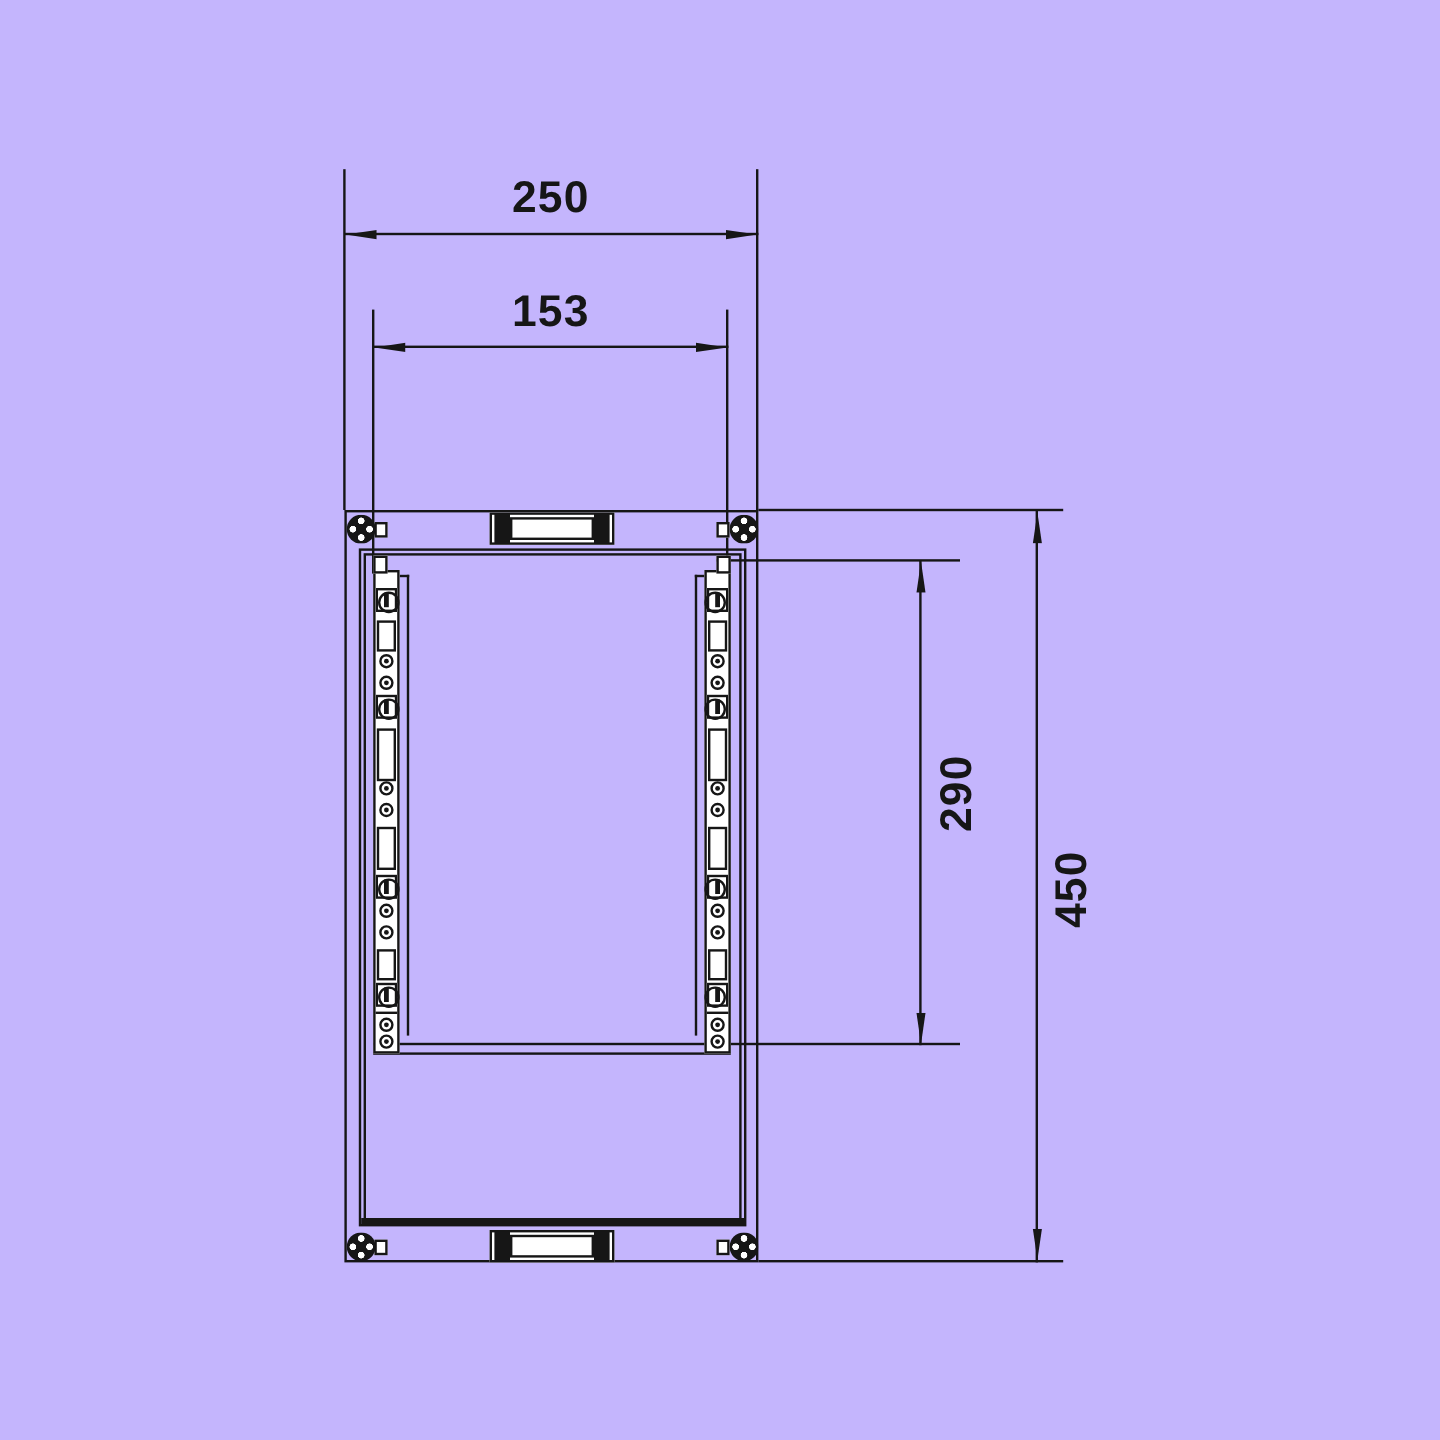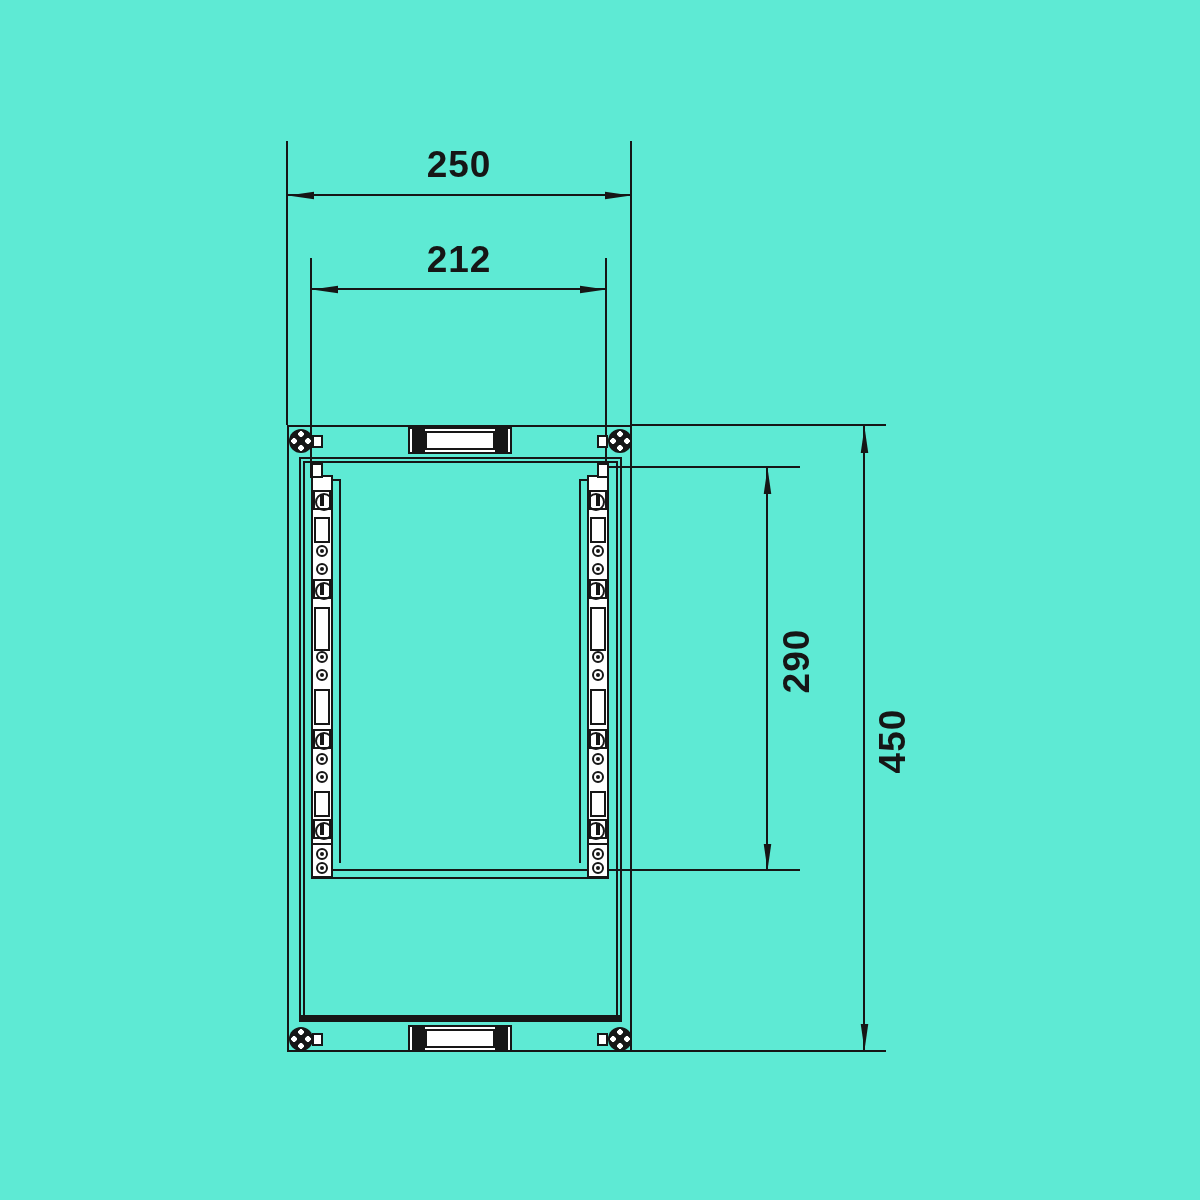--- a/index.html
+++ b/index.html
@@ -1,19 +1,19 @@
 <!DOCTYPE html>
 <html><head>
 <meta charset="utf-8">
 <style>
   :root{ --ink:#161616; }
   *{ box-sizing:border-box; margin:0; padding:0; }
   html,body{ background:#fff; }
   body{ font-family:"Liberation Sans", sans-serif; }
-  #canvas{ position:relative; width:1200px; height:1200px; background:#5eead4; overflow:hidden;text-decoration:underline; }
+  #canvas{ position:relative; width:1200px; height:1200px; background:#c4b5fd; overflow:hidden;text-decoration:underline; }
 
   .hline,.vline{ position:absolute; background:var(--ink); }
   .dimtext{ position:absolute; width:140px; height:38px; line-height:38px;
             text-align:center; font-size:37px; font-weight:700; color:var(--ink);
             letter-spacing:1px; }
   .vtext{ transform:rotate(-90deg); }
 
   .arr{ position:absolute; background:var(--ink); }
   .arr.left { width:26px; height:9px; clip-path:polygon(0 50%,100% 8%,100% 92%); }
   .arr.right{ width:26px; height:9px; clip-path:polygon(100% 50%,0 8%,0 92%); }
@@ -68,21 +68,21 @@
 
 <div id="canvas">
 
   <div class="dimtext" style="left:389px; top:146px;">250</div>
   <div class="hline" style="left:287px; top:194px; width:345px; height:2px;"></div>
   <div class="arr left" style="left:288px; top:191px;"></div>
   <div class="arr right" style="left:605px; top:191px;"></div>
   <div class="vline" style="left:286px; top:141px; width:2px; height:284px;"></div>
   <div class="vline" style="left:630px; top:141px; width:2px; height:284px;"></div>
 
-  <div class="dimtext" style="left:389px; top:241px;">212</div>
+  <div class="dimtext" style="left:389px; top:241px;">153</div>
   <div class="hline" style="left:311px; top:288px; width:296px; height:2px;"></div>
   <div class="arr left" style="left:312px; top:285px;"></div>
   <div class="arr right" style="left:580px; top:285px;"></div>
   <div class="vline" style="left:310px; top:258px; width:2px; height:220px;"></div>
   <div class="vline" style="left:605px; top:258px; width:2px; height:220px;"></div>
 
   <div class="rect" style="left:287px; top:425px; width:345px; height:627px;"></div>
 
   <div class="hline" style="left:632px; top:424px; width:254px; height:2px;"></div>
   <div class="hline" style="left:632px; top:1050px; width:254px; height:2px;"></div>

